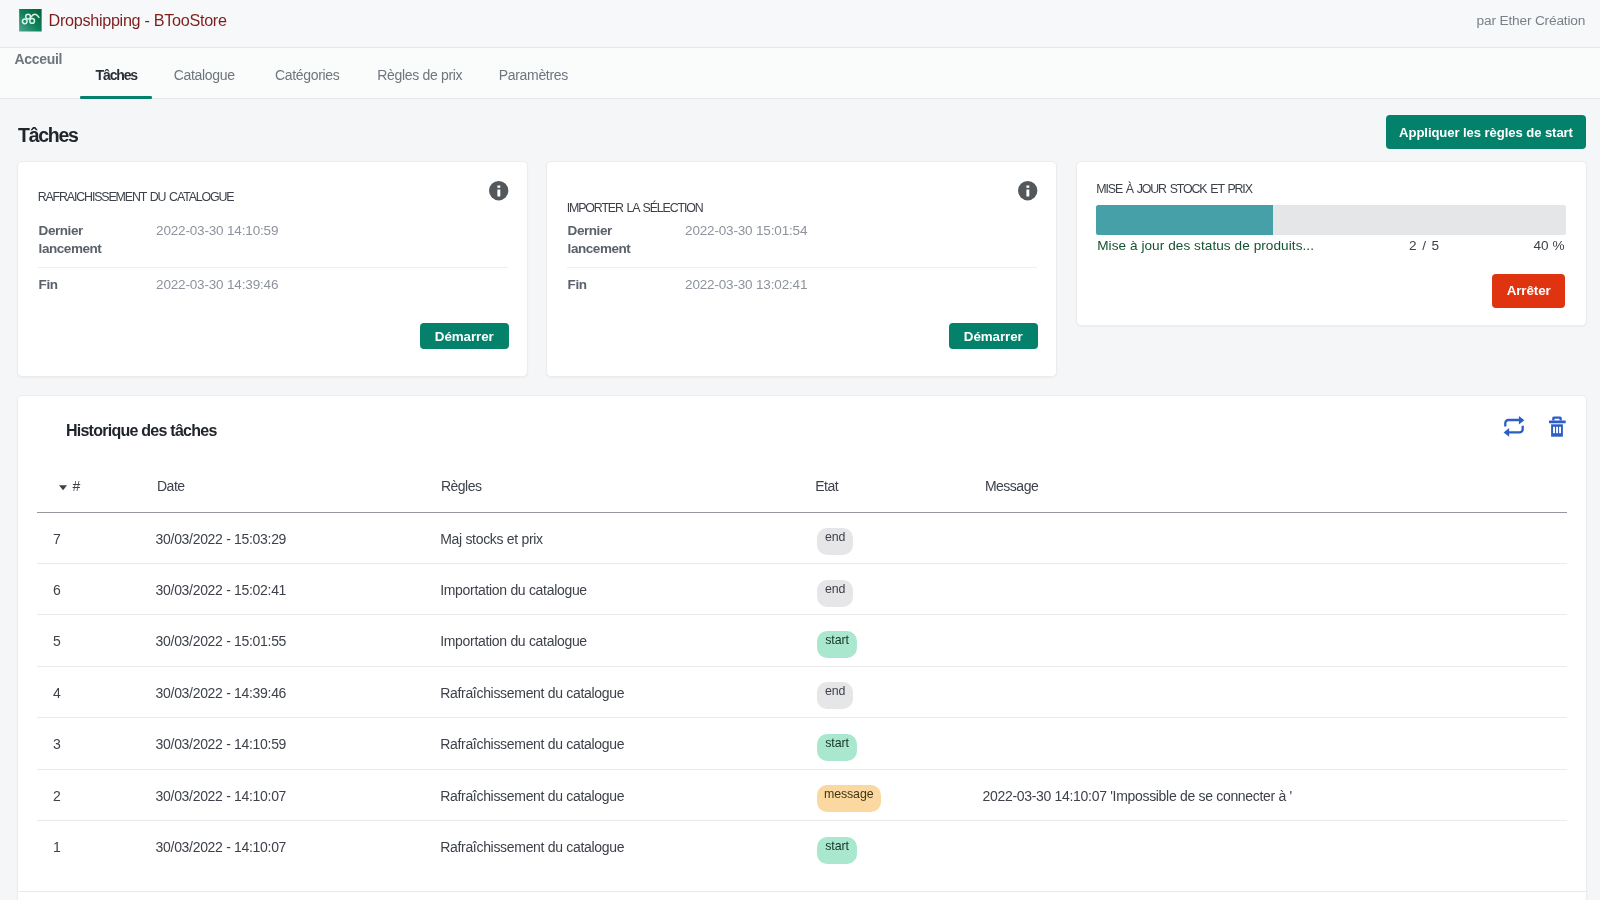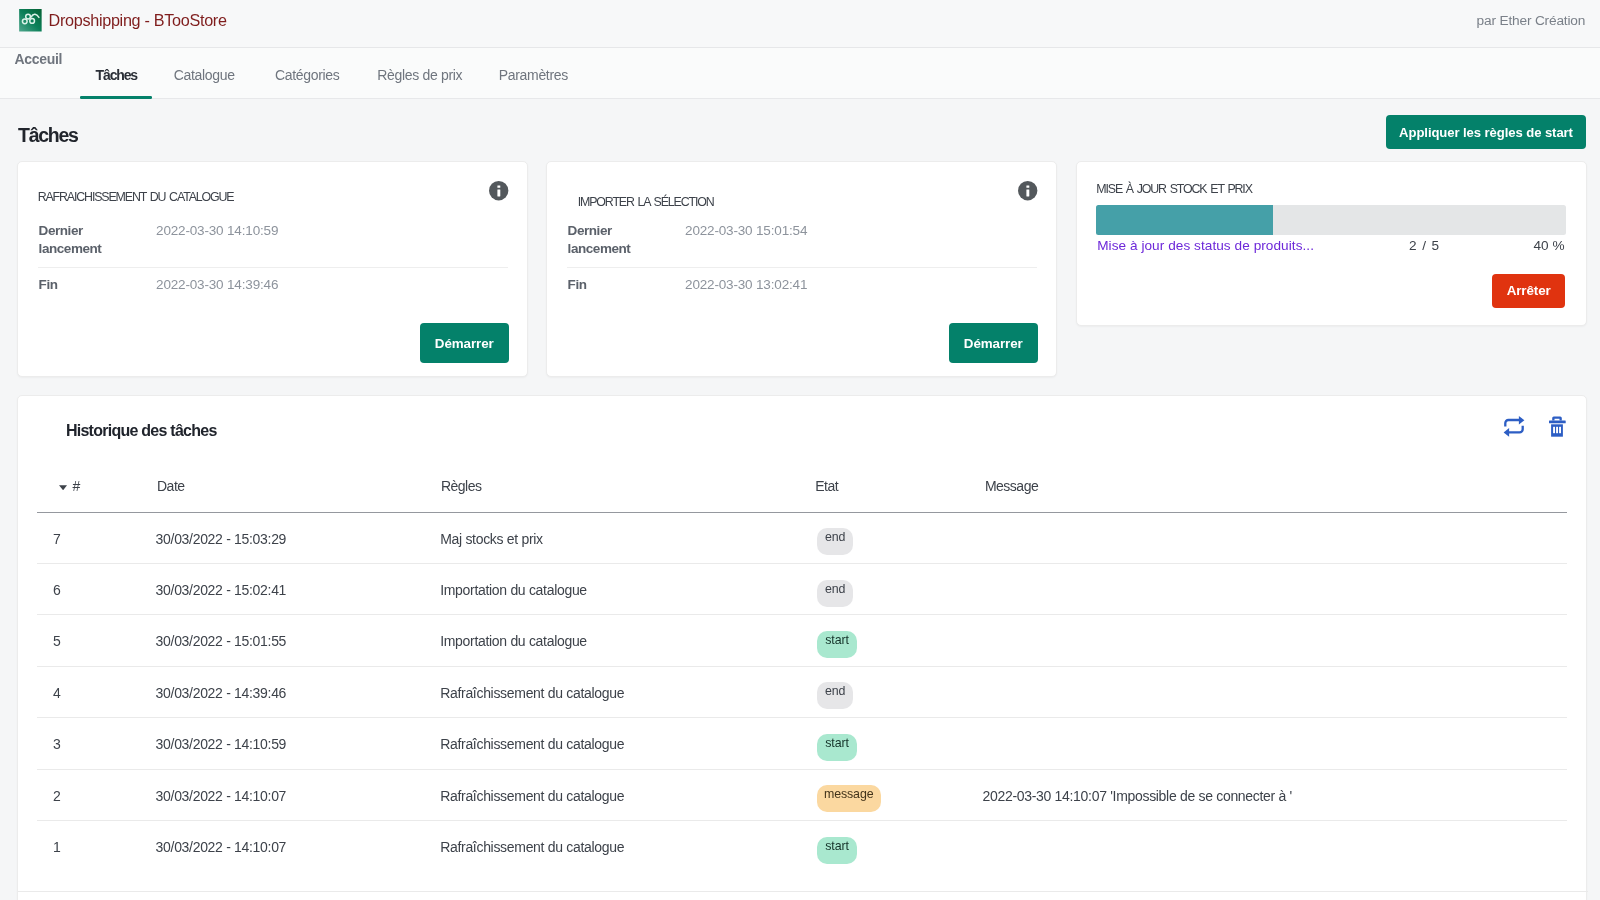--- a/index.html
+++ b/index.html
@@ -60,37 +60,37 @@
     letter-spacing: -1.14px; word-spacing: 1.5px; white-space:nowrap; line-height:13px;
   }
 
   .info-icon { position: absolute; width: 19.4px; height: 19.4px; cursor:pointer;}
 
   .kv-k { position:absolute; font-size: 13.5px; color: #5b616a; font-weight: 700; letter-spacing:-0.44px; line-height: 18.8px; }
   .kv-v { position:absolute; font-size: 13.5px; color: #8d939c; letter-spacing:-0.17px; line-height: 18.8px; white-space:nowrap;}
   .kv-sep { position:absolute; height:1px; background:#eeeeee; }
 
   .btn-start {
-    position:absolute; width:88.5px; height:40px;
+    position:absolute; width:88.5px; height:26px;
     background: #04816a; color: #fff; border: none;
     font-size: 13.4px; font-weight: 700; letter-spacing:-0.1px;
     border-radius: 4px; cursor: pointer;
     font-family: inherit;
   }
   .btn-stop {
     position:absolute; width:73.7px; height:34.5px;
     background: #e0330f; color: #fff; border: none;
     font-size: 13.4px; font-weight: 700; letter-spacing:-0.1px;
     border-radius: 4px; cursor: pointer;
     font-family: inherit;
   }
 
   .progress-track { position:absolute; width:469.2px; height:30.4px; background: #e4e6e7; border-radius:2.5px; overflow:hidden; }
   .progress-fill { height: 100%; background: #45a0a8; }
-  .pm-label { position:absolute; font-size:13.6px; color:#6d28d9; letter-spacing:0.06px; line-height:14px; white-space:nowrap;}
+  .pm-label { position:absolute; font-size:13.6px; color:#14532d; letter-spacing:0.06px; line-height:14px; white-space:nowrap;}
   .pm-count { position:absolute; text-align:right; font-size:13.6px; color:#3d424a; letter-spacing:0.9px; line-height:14px;}
   .pm-pct   { position:absolute; text-align:right; font-size:13.6px; color:#3d424a; letter-spacing:0.05px; line-height:14px;}
 
   
   .history {
     position:absolute; left:17.4px; top:394.9px; width:1569.6px; height:520px;
     background: #fff; border: 1px solid #ececec; border-radius: 5px;
     box-shadow: 0 1px 2px rgba(0,0,0,.04);
   }
   .history-title { position:absolute; left:38.9px; top:421.5px; font-size: 16px; font-weight: 700; color: #20242c; letter-spacing:-0.74px;margin-left:27px;}
@@ -154,21 +154,21 @@
       <rect x="8.4" y="8.4" width="2.9" height="7" rx="0.3" fill="#fff"></rect>
       <rect x="8.4" y="4.45" width="2.9" height="2.4" rx="0.3" fill="#fff"></rect>
     </svg>
     <div class="kv-k" style="left: 38.6px; top: 221.5px; width: 90px;">Dernier lancement</div>
     <div class="kv-v" style="left: 156.1px; top: 221.5px;">2022-03-30 14:10:59</div>
     <div class="kv-sep" style="left: 38.2px; width: 470px; top: 267px;"></div>
     <div class="kv-k" style="left: 38.6px; top: 276.3px; width: 90px;">Fin</div>
     <div class="kv-v" style="left: 156.1px; top: 276.3px;">2022-03-30 14:39:46</div>
     <button class="btn-start" style="left: 420px; top: 323px;">Démarrer</button>
     <div class="card" id="card1"></div>
-    <div class="card-title" style="left: 566.7px; top: 196px; margin-left: 11px;">IMPORTER LA SÉLECTION</div>
+    <div class="card-title" style="left: 566.7px; top: 202px;">IMPORTER LA SÉLECTION</div>
     <svg class="info-icon" viewBox="0 0 19.4 19.4" style="left: 1018.2px; top: 181.2px;">
       <circle cx="9.7" cy="9.7" r="9.7" fill="#53585c"></circle>
       <rect x="8.4" y="8.4" width="2.9" height="7" rx="0.3" fill="#fff"></rect>
       <rect x="8.4" y="4.45" width="2.9" height="2.4" rx="0.3" fill="#fff"></rect>
     </svg>
     <div class="kv-k" style="left: 567.6px; top: 221.5px; width: 90px;">Dernier lancement</div>
     <div class="kv-v" style="left: 685.1px; top: 221.5px;">2022-03-30 15:01:54</div>
     <div class="kv-sep" style="left: 567.2px; width: 470px; top: 267px;"></div>
     <div class="kv-k" style="left: 567.6px; top: 276.3px; width: 90px;">Fin</div>
     <div class="kv-v" style="left: 685.1px; top: 276.3px;">2022-03-30 13:02:41</div>

